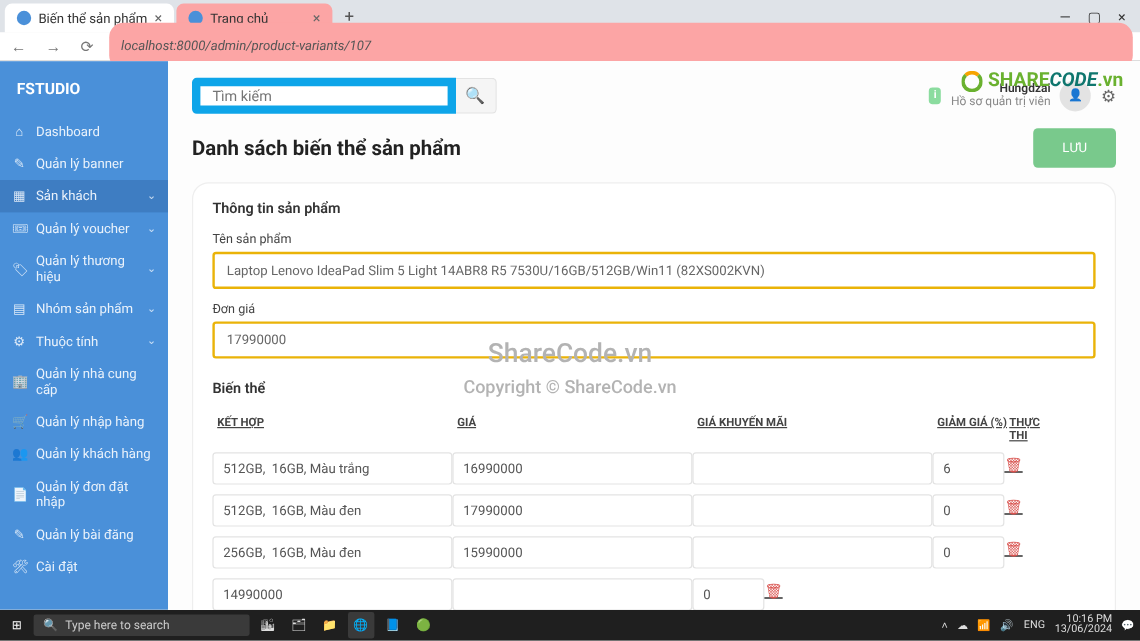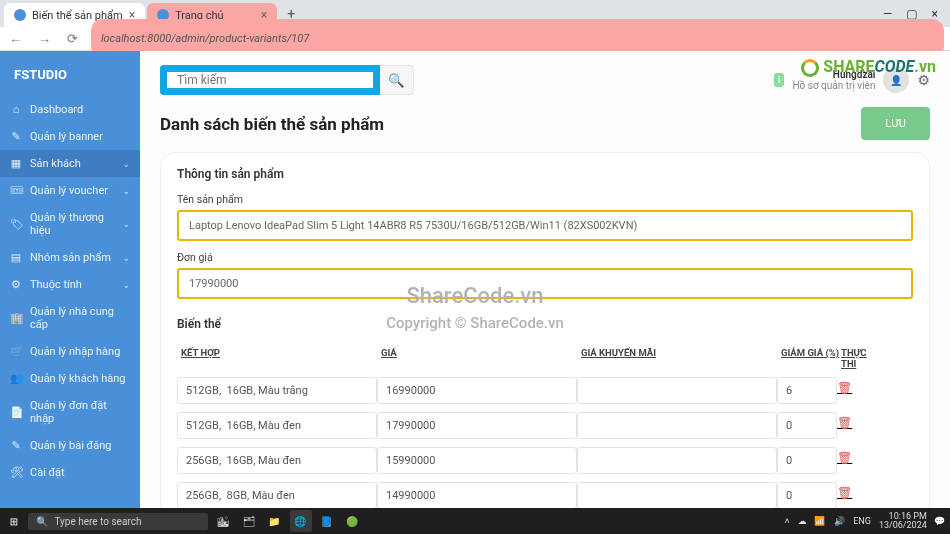--- a/index.html
+++ b/index.html
@@ -236,21 +236,20 @@
             <div class="col-act"><span class="del">🗑</span></div>
           </div>
           <div class="variant-row">
             <div class="col-combo"><input value="256GB,  16GB, Màu đen" style=""></div>
             <div class="col-price"><input value="15990000" style=""></div>
             <div class="col-promo"><input value="" style=""></div>
             <div class="col-disc"><input value="0" style=""></div>
             <div class="col-act"><span class="del">🗑</span></div>
           </div>
           <div class="variant-row">
-            <div class="col-combo"><input value="256GB,  8GB, Màu đen" style=""></div>
             <div class="col-price"><input value="14990000" style=""></div>
             <div class="col-promo"><input value="" style=""></div>
             <div class="col-disc"><input value="0" style=""></div>
             <div class="col-act"><span class="del">🗑</span></div>
           </div>
         </div>
     </div>
 
     <div class="wm-mid">
       <span>ShareCode.vn</span>

